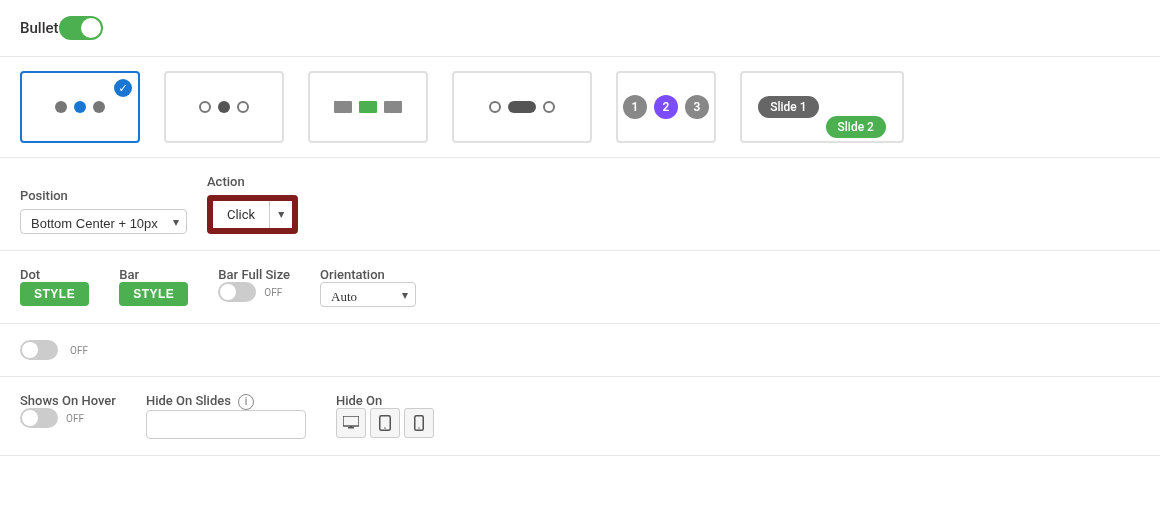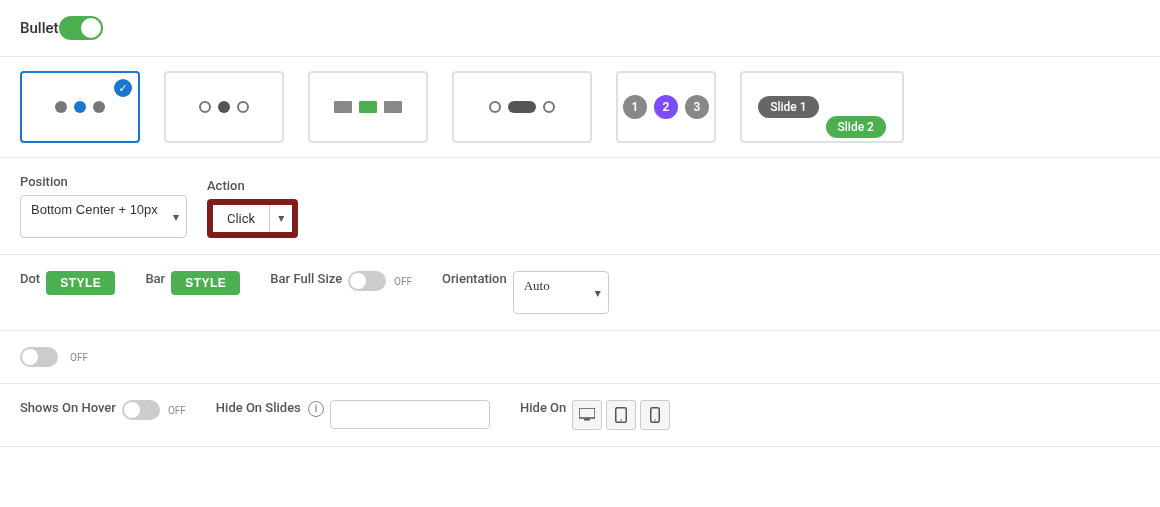--- a/index.html
+++ b/index.html
@@ -71,39 +71,39 @@
     
     .controls-row { display: flex; align-items: flex-end; gap: 20px; }
     .control-group { display: flex; flex-direction: column; gap: 6px; }
     .control-label { font-size: 13px; color: #555; font-weight: 500; }
 
     .select-wrapper {
       position: relative; display: inline-flex; align-items: center;
     }
     .select-wrapper select {
       appearance: none; border: 1px solid #ccc; border-radius: 4px;
-      padding: 6px 28px 20px 10px; font-size: 13px; color: #333;
+      padding: 6px 28px 2px 10px; font-size: 13px; color: #333;
       background: #fff; cursor: pointer; outline: none;
     }
     .select-wrapper .chevron {
       position: absolute; right: 8px; pointer-events: none; color: #555; font-size: 12px;
     }
 
     .action-wrapper { display: flex; border: 6px solid #7f1d1d; border-radius: 4px; overflow: hidden; text-align: right; }
     .action-wrapper .action-text {
       padding: 6px 14px; font-size: 13px; background: #fff; color: #333;
       border-right: 1px solid #ccc;
     }
     .action-wrapper .action-chevron {
       padding: 6px 8px; background: #fff; color: #555; font-size: 12px; cursor: pointer;
     }
 
     
     .style-row { display: flex; align-items: flex-start; gap: 30px; }
-    .style-group { display: flex; gap: 6px; }
+    .style-group { display: flex; flex-direction: column; }
 
     .style-btn {
       padding: 5px 14px; border-radius: 4px; border: none; font-size: 12px;
       font-weight: 700; letter-spacing: 0.5px; cursor: pointer; color: #fff;
       background: #4caf50;
     }
 
     
     .toggle-sm-track {
       width: 38px; height: 20px; border-radius: 10px; background: #ccc;

